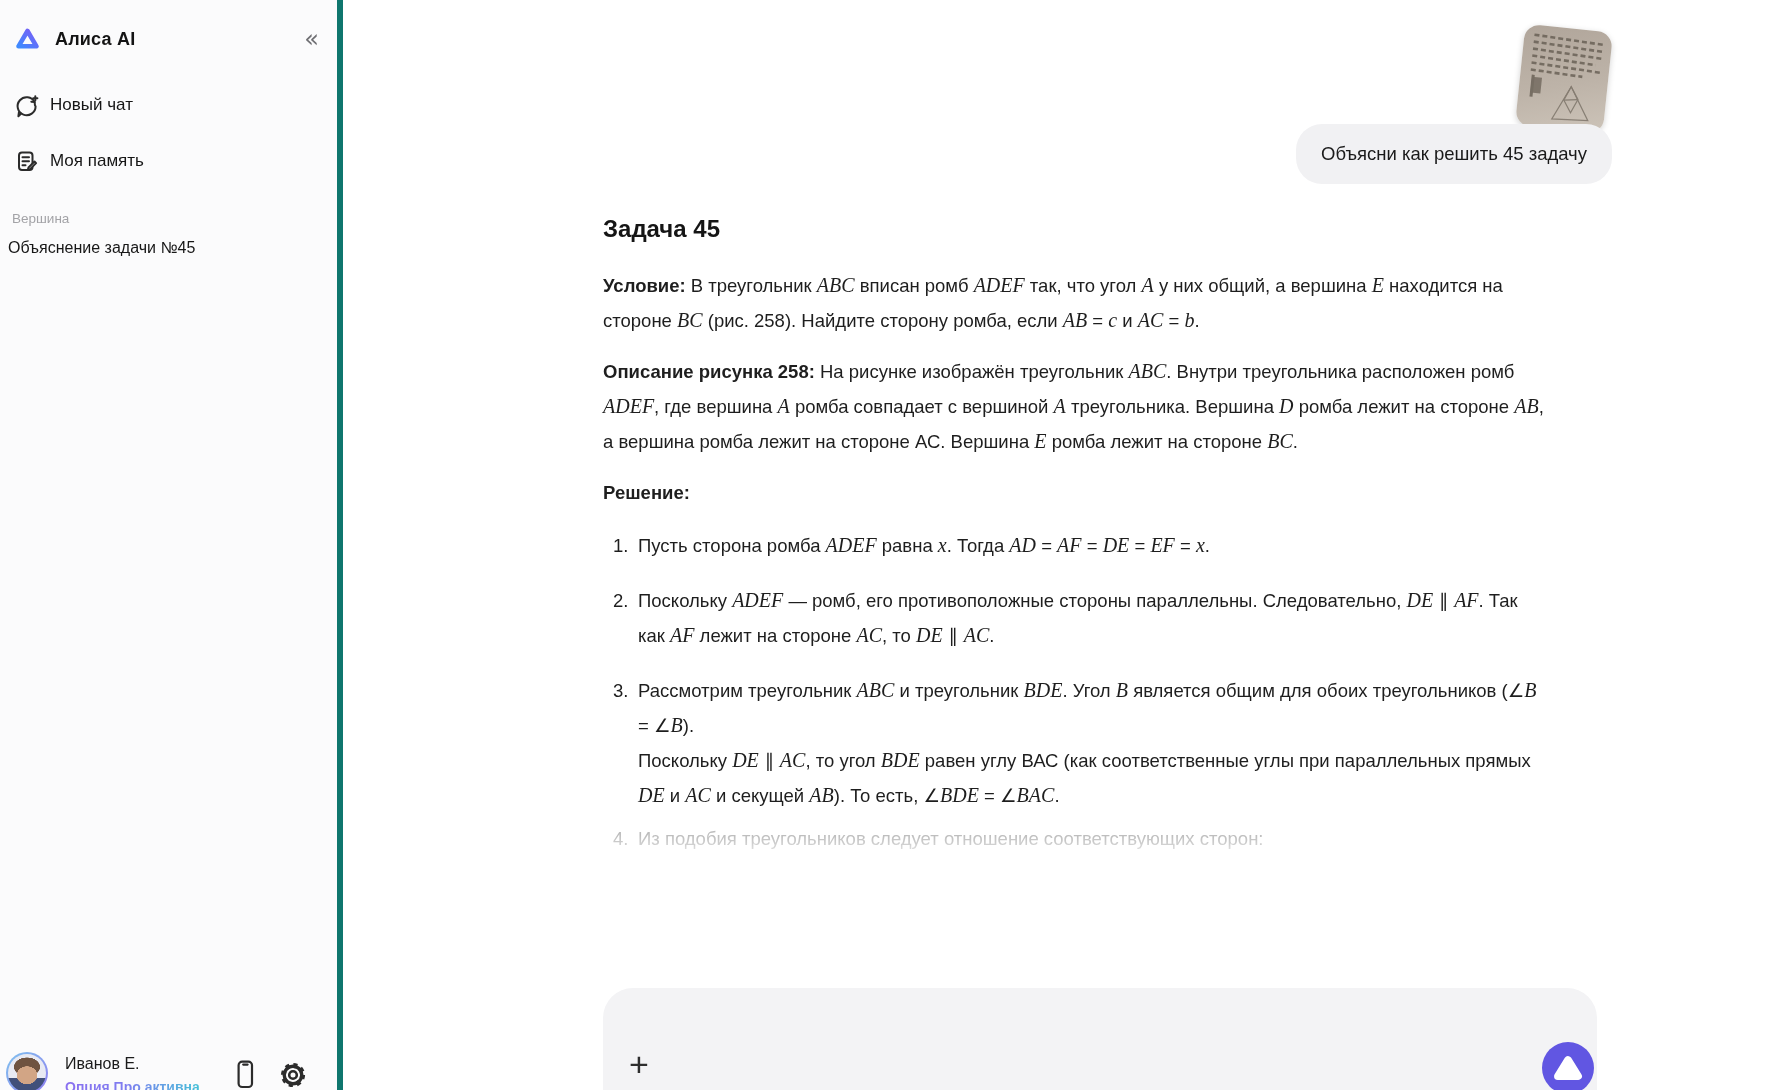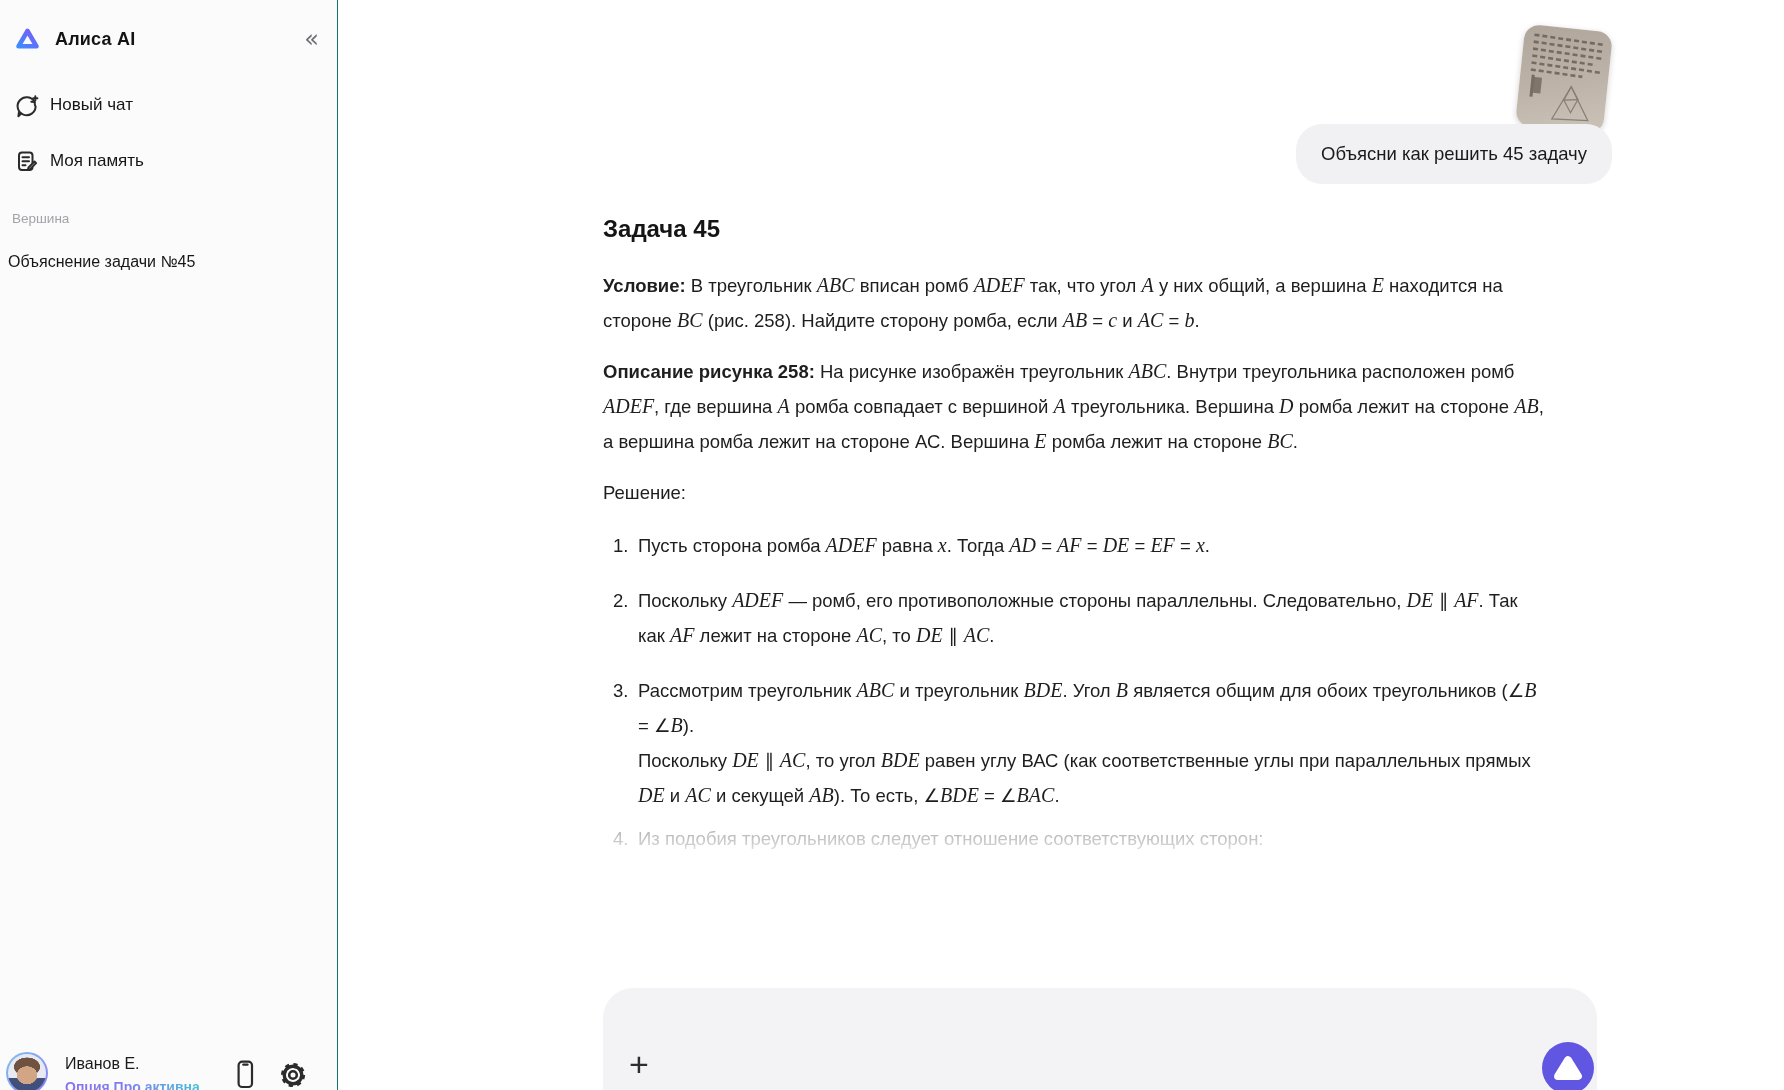--- a/index.html
+++ b/index.html
@@ -1,30 +1,30 @@
 <!DOCTYPE html>
 <html><head>
 <meta charset="utf-8">
 <style>
   html,body{margin:0;padding:0;}
   body{
     width:1784px;height:1090px;position:relative;overflow:hidden;
     background:#ffffff;font-family:"Liberation Sans",sans-serif;color:#1e1e1e;
   }
   
-  .sidebar{position:absolute;top:0;left:0;bottom:0;width:337px;background:#fbfbfc;border-right:1px solid #0f766e;}
+  .sidebar{position:absolute;top:0;left:0;bottom:0;width:337px;background:#fbfbfc;border-right:6px solid #0f766e;}
   .brand-row{position:absolute;top:22px;left:14px;right:18px;height:34px;display:flex;align-items:center;}
   .brand-title{font-size:18px;font-weight:700;margin-left:14px;color:#141414;letter-spacing:.2px;}
   .collapse-btn{margin-left:auto;font-size:24px;color:#6f6f73;line-height:1;cursor:pointer;font-family:"DejaVu Sans",sans-serif;}
   .nav-item{position:absolute;left:14px;right:14px;height:30px;display:flex;align-items:center;cursor:pointer;}
   .nav-item .label{font-size:17px;margin-left:11px;color:#161616;}
   .nav-new-chat{top:90px;}
   .nav-memory{top:146px;}
   .section-label{position:absolute;top:211px;left:12px;font-size:13.5px;color:#a3a3a7;}
-  .history-item{position:absolute;top:253px;left:8px;right:8px;font-size:16px;color:#171717;cursor:pointer;white-space:nowrap;overflow:hidden;}
+  .history-item{position:absolute;top:239px;left:8px;right:8px;font-size:16px;color:#171717;cursor:pointer;white-space:nowrap;overflow:hidden;}
   
   .avatar-ring{position:absolute;left:6px;top:1052px;width:42px;height:42px;border-radius:50%;
     background:linear-gradient(135deg,#7fc3ef,#8f7cf0);padding:2px;box-sizing:border-box;}
   .avatar{width:100%;height:100%;border-radius:50%;
     background:
       radial-gradient(ellipse 46% 40% at 50% 56%, #d2a585 58%, rgba(0,0,0,0) 60%),
       radial-gradient(ellipse 58% 42% at 50% 34%, #6f5340 58%, rgba(0,0,0,0) 60%),
       linear-gradient(#e8eaf3 62%, #41507a 63%);
   }
   .user-name{position:absolute;left:65px;top:1055px;font-size:16px;color:#1b1b1b;}
@@ -160,21 +160,21 @@
 </div>
 <div class="user-bubble">
   <span class="txt">Объясни как решить 45 задачу</span>
 </div>
 
 <div class="assistant">
   <h2 class="task-heading">Задача 45</h2>
   <div id="assistant-blocks">
       <p class="body"><span class="bold" style="font-weight: 700;">Условие: </span><span>В треугольник </span><span class="math">ABC</span><span> вписан ромб </span><span class="math">ADEF</span><span> так, что угол </span><span class="math">A</span><span> у них общий, а вершина </span><span class="math">E</span><span> находится на стороне </span><span class="math">BC</span><span> (рис. 258). Найдите сторону ромба, если </span><span class="math">AB</span><span> = </span><span class="math">c</span><span> и </span><span class="math">AC</span><span> = </span><span class="math">b</span><span>.</span></p>
       <p class="body"><span class="bold" style="font-weight: 700;">Описание рисунка 258: </span><span>На рисунке изображён треугольник </span><span class="math">ABC</span><span>. Внутри треугольника расположен ромб </span><span class="math">ADEF</span><span>, где вершина </span><span class="math">A</span><span> ромба совпадает с вершиной </span><span class="math">A</span><span> треугольника. Вершина </span><span class="math">D</span><span> ромба лежит на стороне </span><span class="math">AB</span><span>, а вершина ромба лежит на стороне АС. Вершина </span><span class="math">E</span><span> ромба лежит на стороне </span><span class="math">BC</span><span>.</span></p>
-      <p class="body solution-label"><span class="bold" style="font-weight: 400;">Решение:</span></p>
+      <p class="body solution-label"><span class="bold" style="font-weight: 700;">Решение:</span></p>
       <div class="list">
         <div class="li">
           <span class="num">1.</span>
           <div class="item-body">
             <p><span>Пусть сторона ромба </span><span class="math">ADEF</span><span> равна </span><span class="math">x</span><span>. Тогда </span><span class="math">AD</span><span> = </span><span class="math">AF</span><span> = </span><span class="math">DE</span><span> = </span><span class="math">EF</span><span> = </span><span class="math">x</span><span>.</span></p>
           </div>
         </div>
         <div class="li">
           <span class="num">2.</span>
           <div class="item-body">

